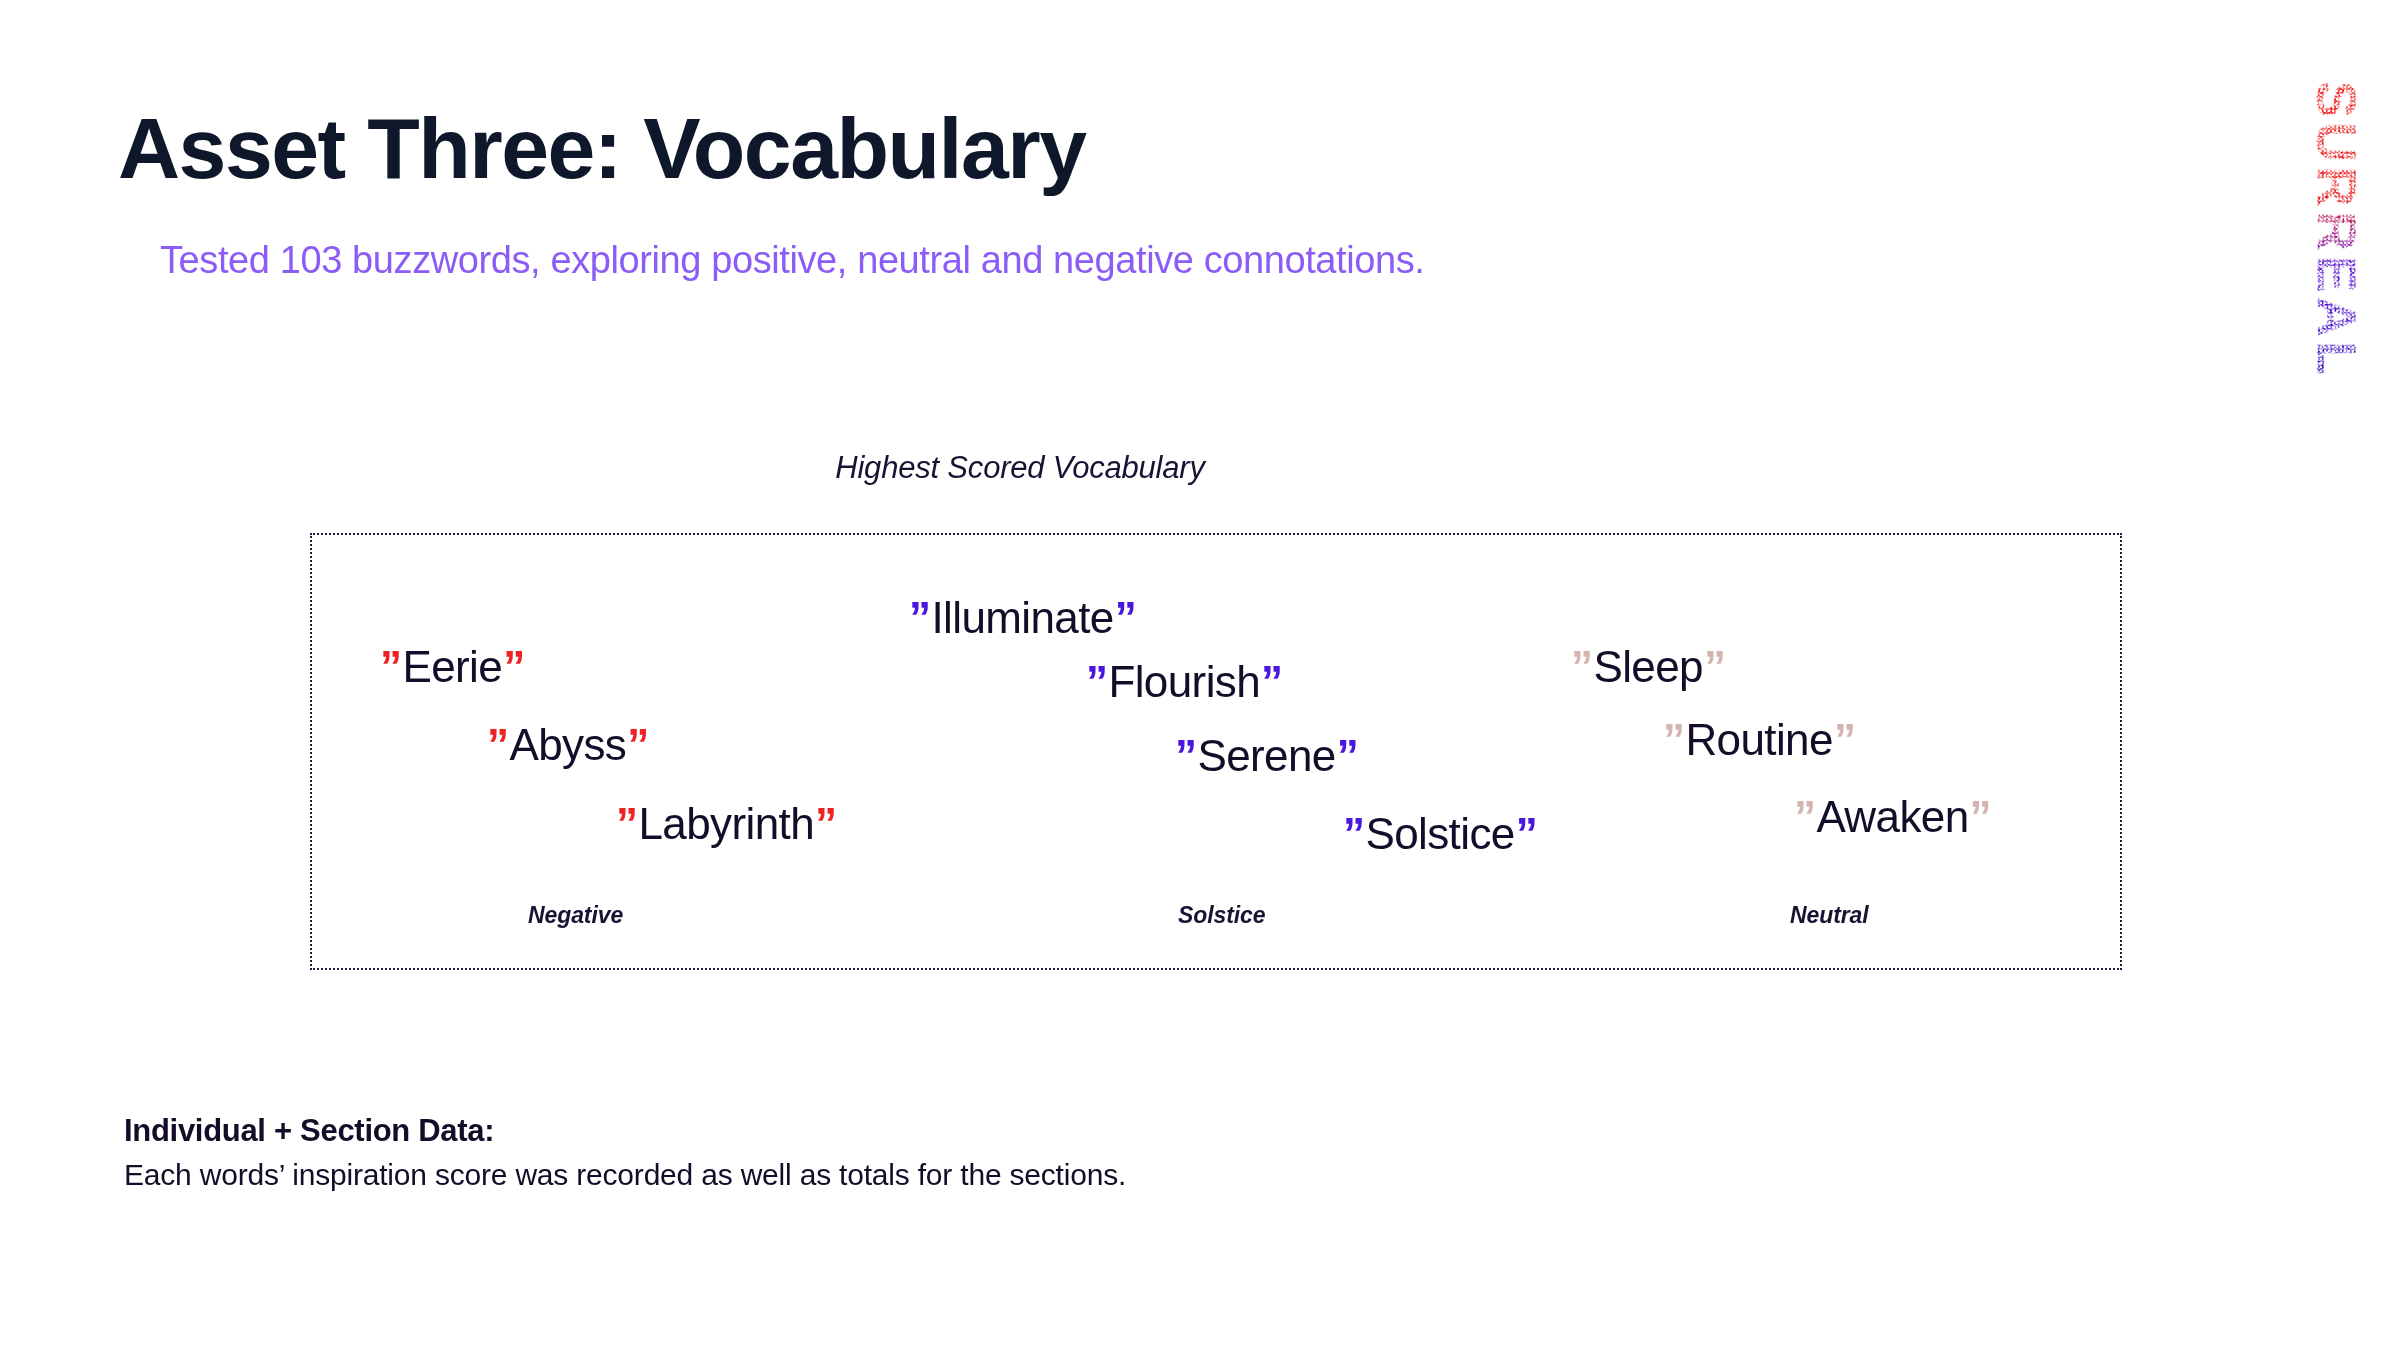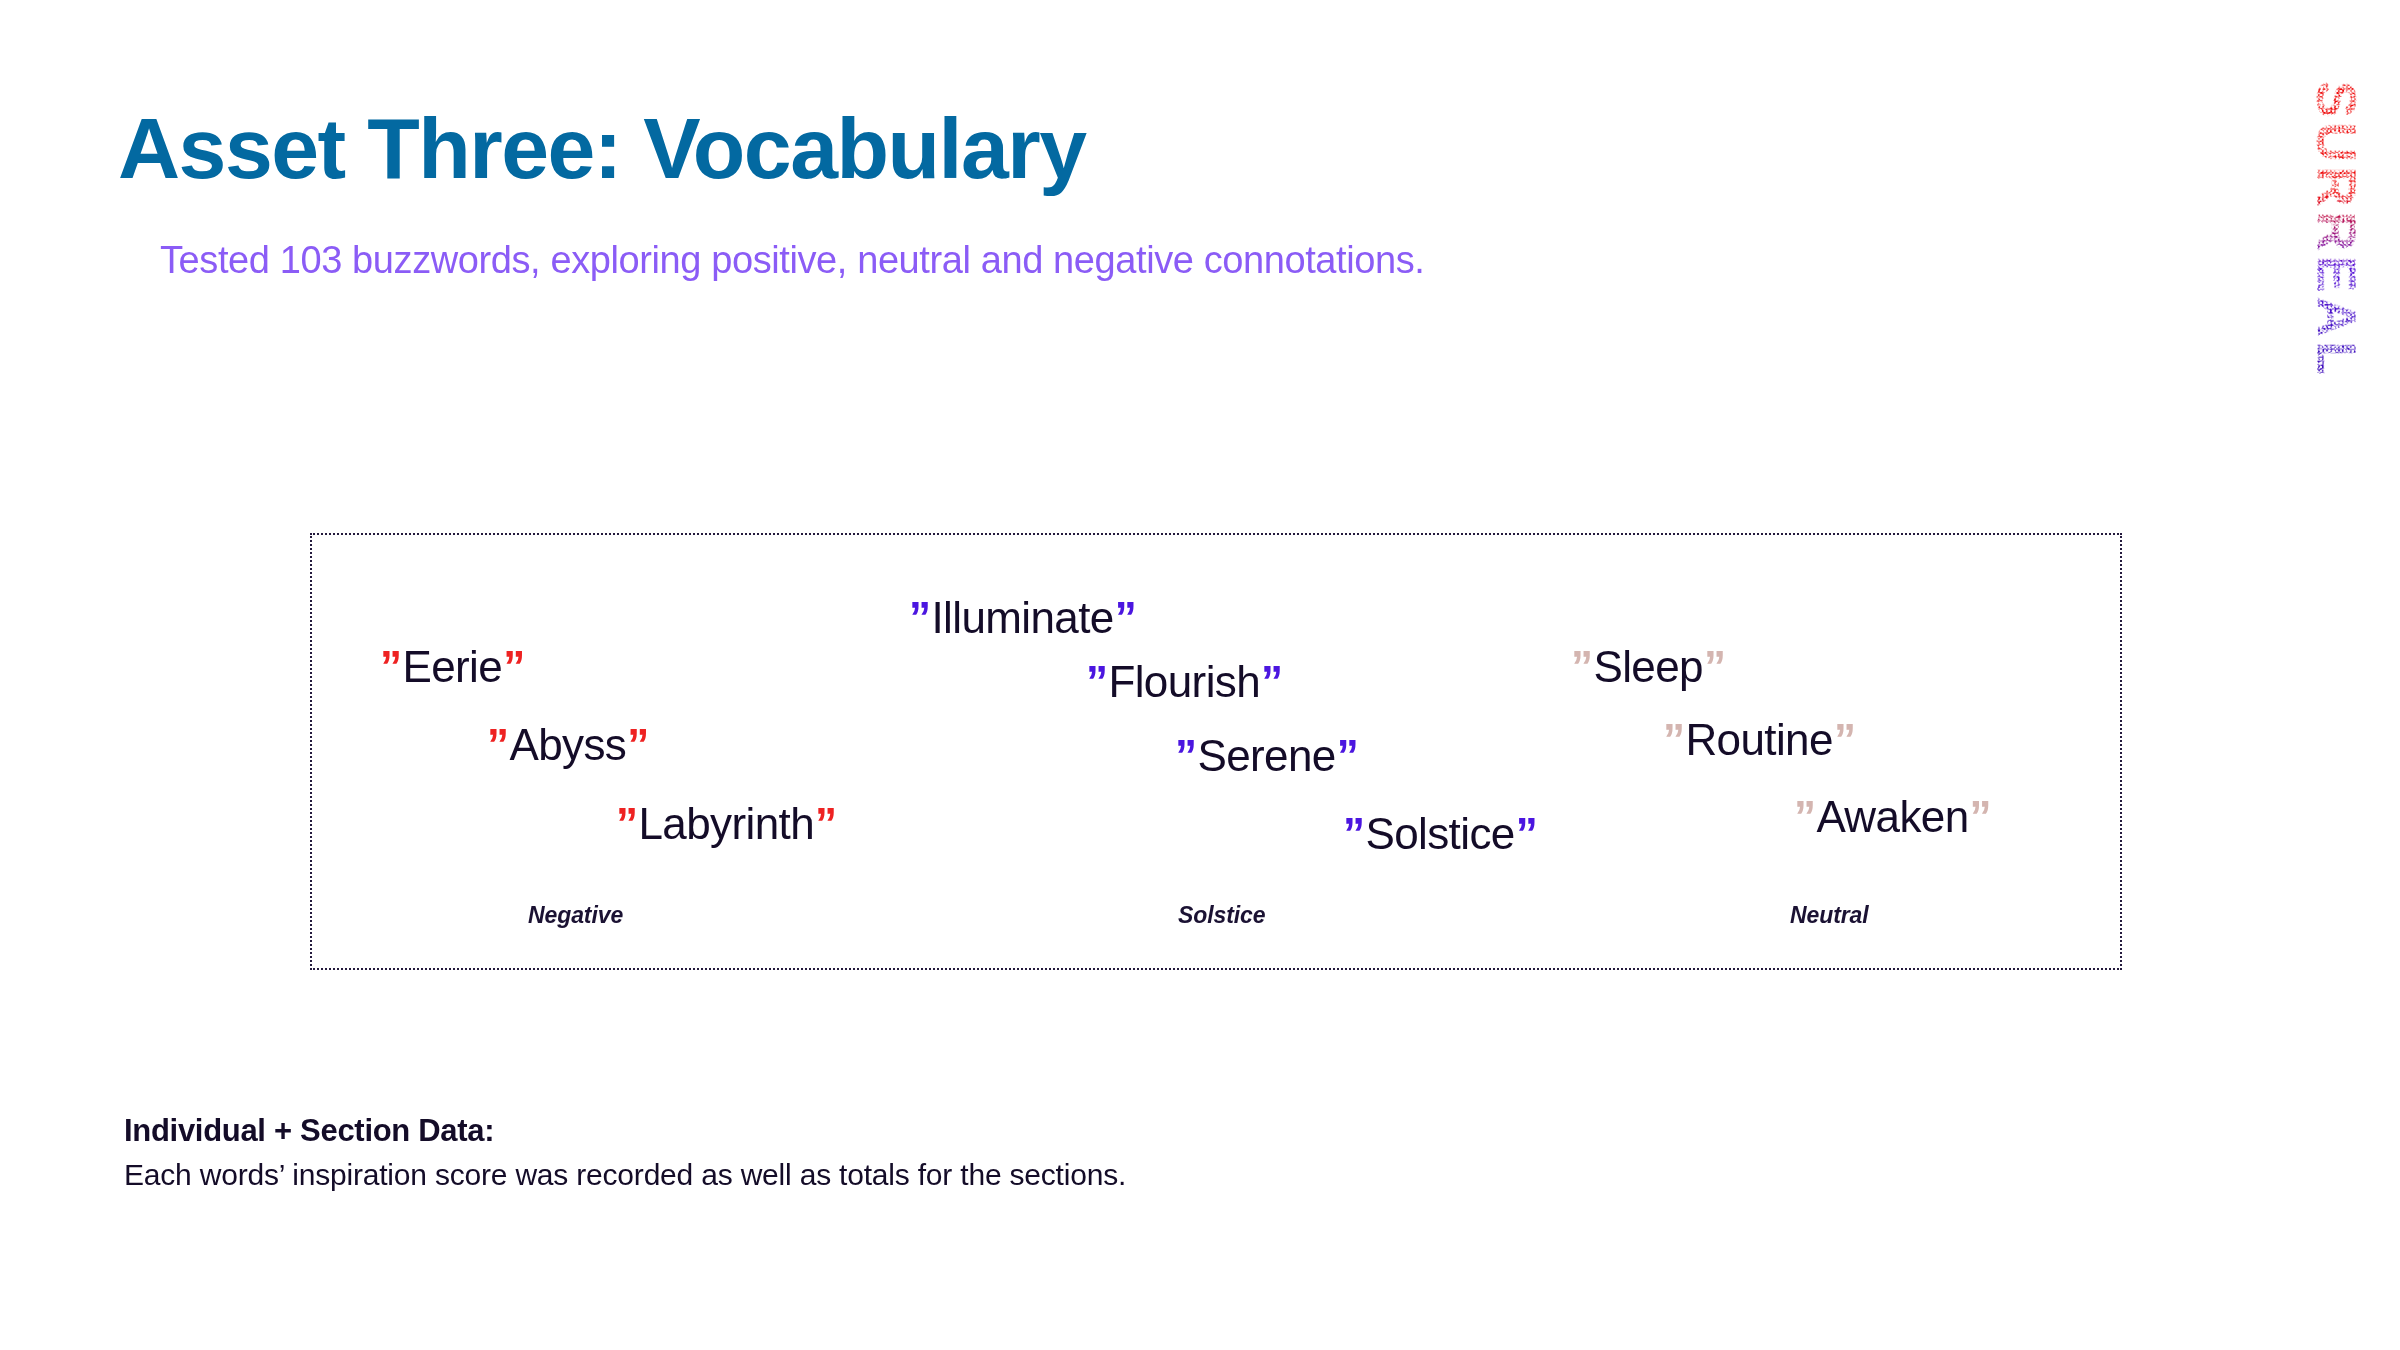--- a/index.html
+++ b/index.html
@@ -21,21 +21,21 @@
   }
 
   
   #page-title {
     position: absolute;
     left: 118px;
     top: 105px;
     font-size: 86px;
     font-weight: 700;
     letter-spacing: -1.5px;
-    color: #0369a1;
+    color: #0f172a;
     line-height: 1.0;
     white-space: nowrap;
   }
 
   #page-subtitle {
     position: absolute;
     left: 120px;
     top: 240px;
     font-size: 38px;
     font-weight: 400;
@@ -181,20 +181,23 @@
 
   <h1 id="page-title">Asset Three: Vocabulary</h1>
 
   <p id="page-subtitle">Tested 103 buzzwords, exploring positive, neutral and negative connotations.</p>
 
   <div id="brand-logo">
     <div id="brand-logo-text">SURREAL</div>
     <div id="brand-logo-dither"></div>
   </div>
 
+  <div id="chart-title">
+    <span>Highest Scored Vocabulary</span>
+  </div>
 
   <div id="chart-box"></div>
 
   <div id="words-layer">
       <div class="word" style="left: 380px; top: 645px;"><span class="q left" style="color: rgb(238, 34, 34);">”</span><span>Eerie</span><span class="q right" style="color: rgb(238, 34, 34);">”</span></div>
       <div class="word" style="left: 487px; top: 723px;"><span class="q left" style="color: rgb(238, 34, 34);">”</span><span>Abyss</span><span class="q right" style="color: rgb(238, 34, 34);">”</span></div>
       <div class="word" style="left: 604px; top: 802px; margin-left: 12px;"><span class="q left" style="color: rgb(238, 34, 34);">”</span><span>Labyrinth</span><span class="q right" style="color: rgb(238, 34, 34);">”</span></div>
       <div class="word" style="left: 909px; top: 596px;"><span class="q left" style="color: rgb(75, 22, 224);">”</span><span>Illuminate</span><span class="q right" style="color: rgb(75, 22, 224);">”</span></div>
       <div class="word" style="left: 1086px; top: 660px;"><span class="q left" style="color: rgb(75, 22, 224);">”</span><span>Flourish</span><span class="q right" style="color: rgb(75, 22, 224);">”</span></div>
       <div class="word" style="left: 1175px; top: 734px;"><span class="q left" style="color: rgb(75, 22, 224);">”</span><span>Serene</span><span class="q right" style="color: rgb(75, 22, 224);">”</span></div>

